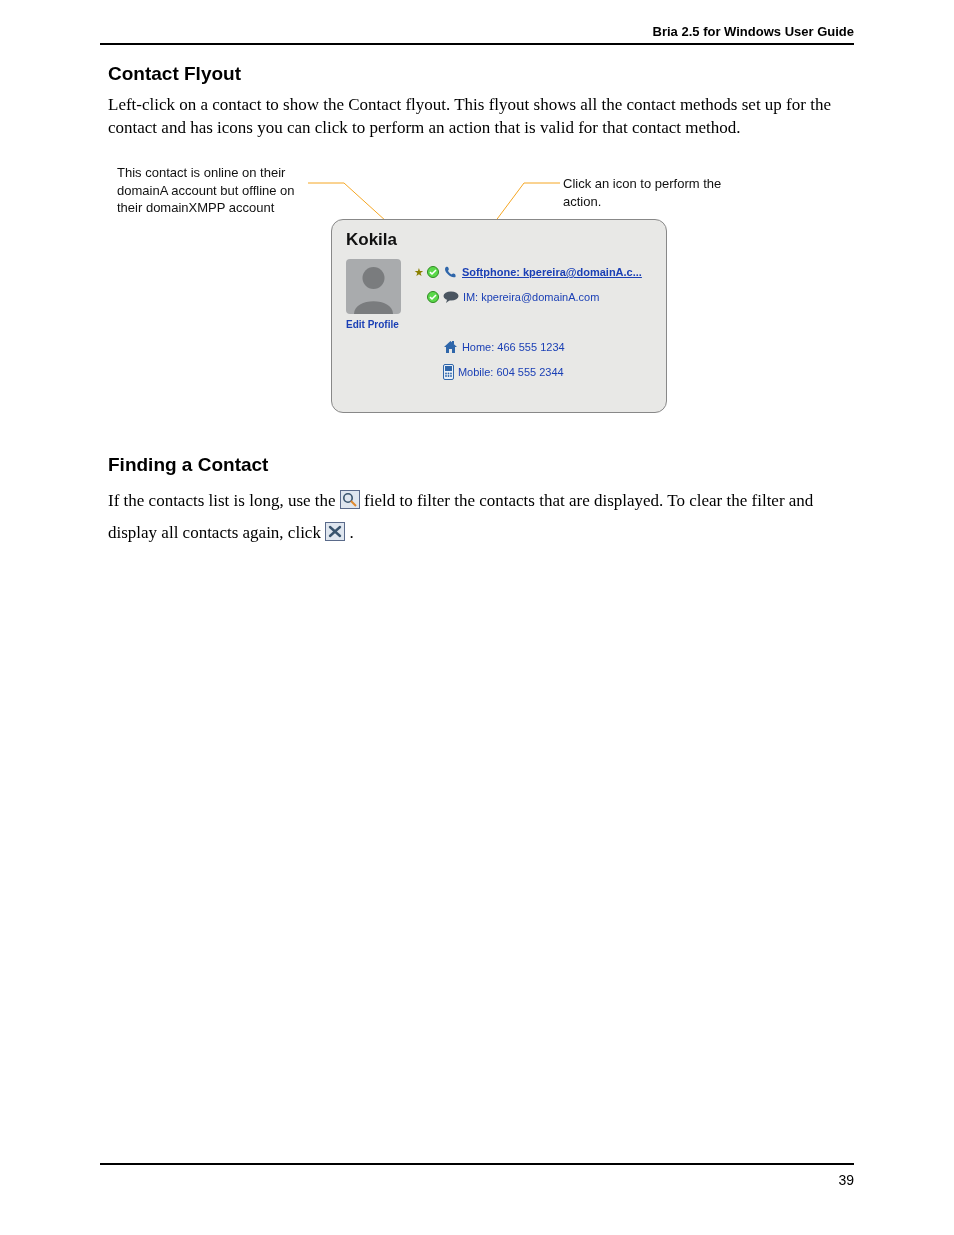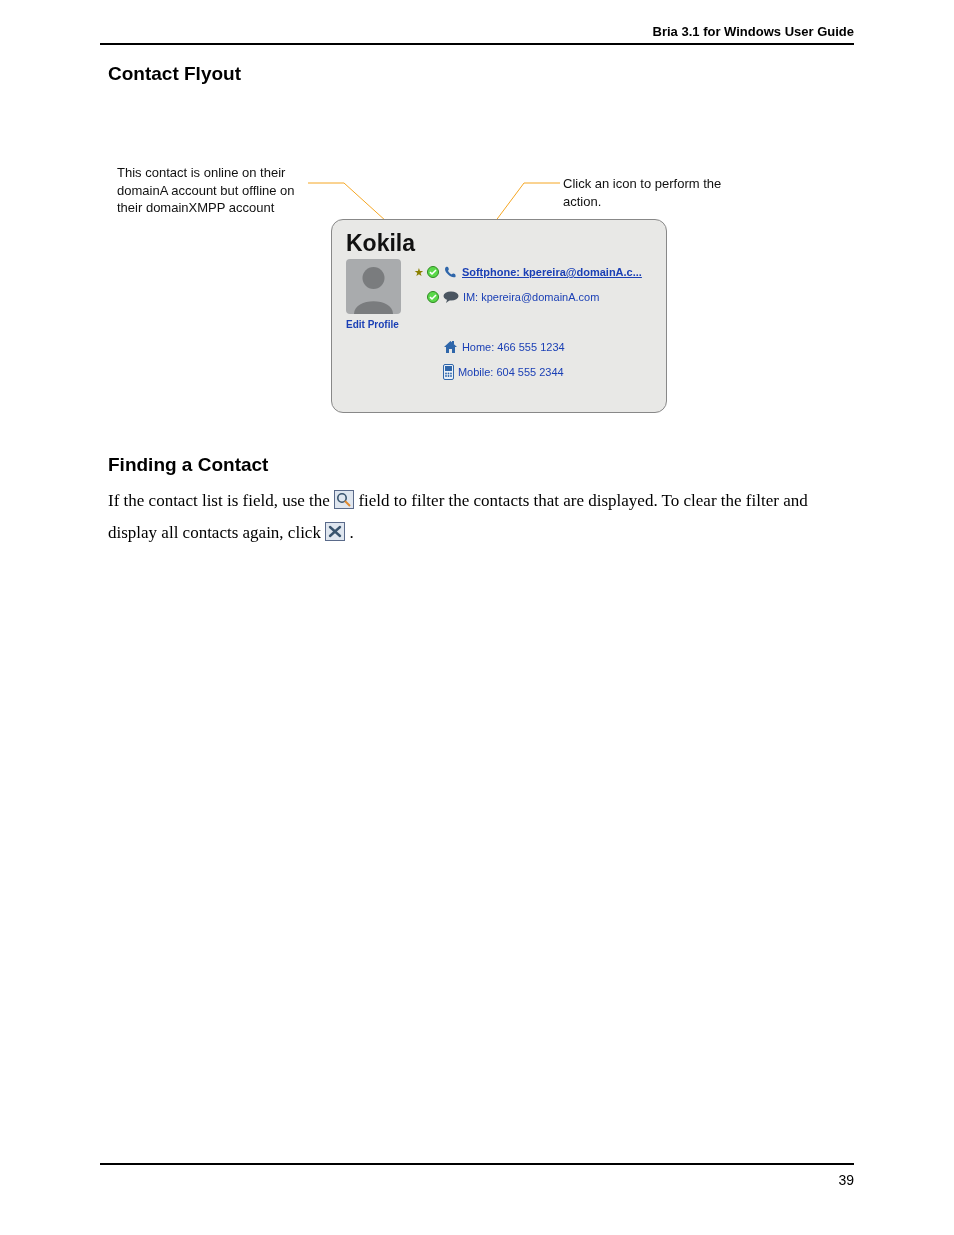--- a/index.html
+++ b/index.html
@@ -10,21 +10,21 @@
 
   .h2 { position:absolute; font-family:Arial, Helvetica, sans-serif; font-weight:bold; font-size:19px; }
   .body { position:absolute; font-size:17px; line-height:1.35; }
   .body2 { position:absolute; font-size:17px; line-height:1.9; }
 
   .callout-text { position:absolute; font-family:Arial, Helvetica, sans-serif; font-size:13px; line-height:1.35; color:#111; }
 
   
   .flyout { position:absolute; left:331px; top:219px; width:334px; height:192px;
             background:#e8e8e6; border:1px solid #888; border-radius:12px; }
-  .flyout-name { position:absolute; left:14px; top:10px; font-family:Arial, Helvetica, sans-serif; font-weight:bold; font-size:23px; color:#111; }
+  .flyout-name { position:absolute; left:14px; top:10px; font-family:Arial, Helvetica, sans-serif; font-weight:bold; font-size:17px; color:#111; }
   .avatar { position:absolute; left:14px; top:39px; width:55px; height:55px; background:#a9abad; border-radius:4px; }
   .avatar svg { display:block; }
   .edit-profile { position:absolute; left:14px; top:99px; width:70px; font-family:Arial, Helvetica, sans-serif; font-weight:bold; font-size:10px; color:#1a3fb5; cursor:pointer; }
   .row { position:absolute; left:82px; right:10px; height:20px; font-family:Arial, Helvetica, sans-serif; font-size:11px; color:#1a3fb5; display:flex; align-items:center; cursor:pointer; }
   .row .star { color:#8b8000; font-size:11px; margin-right:3px; }
   .row .txt { flex:1; white-space:nowrap; overflow:hidden; text-overflow:ellipsis; }
   .row .ic { display:inline-flex; align-items:center; justify-content:center; margin-right:4px; }
   .row .ic:last-of-type { margin-right:8px; }
   .txt-bold { font-weight:bold;text-decoration:underline; }
 
@@ -35,24 +35,25 @@
   .iconbox svg { position:absolute; top:0; left:0; }
 
   
   .callouts-svg { position:absolute; left:0; top:0; pointer-events:none; }
 </style>
 </head>
 <body>
 
 <div class="page">
 
-  <div class="header-title" style="right:100px; top:24px;">Bria 3.1 for Windows User Guide</div>
+  <div class="header-title" style="right:100px; top:24px;">Bria 2.5 for Windows User Guide</div>
   <div class="hr" style="left:100px; right:100px; top:43px;"></div>
 
   <div class="h2" style="left:108px; top:63px;">Contact Flyout</div>
+  <div class="body" style="left:108px; top:94px; width:740px;">Left-click on a contact to show the Contact flyout. This flyout shows all the contact methods set up for the contact and has icons you can click to perform an action that is valid for that contact method.</div>
 
   <div class="callout-text" style="left:563px; top:175px; width:200px;">Click an icon to perform the action.</div>
   <div class="callout-text" style="left:117px; top:164px; width:185px;">This contact is online on their domainA account but offline on their domainXMPP account</div>
 
   <svg class="callouts-svg" width="954" height="430">
     <line x1="308" y1="183" x2="344" y2="183" stroke="#f5a623" stroke-width="1"></line>
     <line x1="344" y1="183" x2="429" y2="260" stroke="#f5a623" stroke-width="1"></line>
     <line x1="560" y1="183" x2="524" y2="183" stroke="#f5a623" stroke-width="1"></line>
     <line x1="524" y1="183" x2="468" y2="258" stroke="#f5a623" stroke-width="1"></line>
   </svg>
@@ -128,21 +129,21 @@
             <circle cx="5.5" cy="12" r="0.9" fill="#2f66aa"></circle>
             <circle cx="8" cy="12" r="0.9" fill="#2f66aa"></circle>
           </svg>
       </span>
       <span class="txt">Mobile: 604 555 2344</span>
     </div>
   </div>
 
   <div class="h2" style="left:108px; top:454px;">Finding a Contact</div>
   <div class="body2" style="left:108px; top:485px; width:740px;">
-    <span>If the contact list is field, use the </span>
+    <span>If the contacts list is long, use the </span>
     <span class="iconbox">
       <svg width="18" height="17" viewBox="0 0 18 17">
           <circle cx="7" cy="7" r="4.2" fill="none" stroke="#39546e" stroke-width="1.6"></circle>
           <line x1="10" y1="10" x2="15" y2="15" stroke="#e08a2e" stroke-width="2"></line>
         </svg>
     </span>
     <span> field to filter the contacts that are displayed. To clear the filter and display all contacts again, click </span>
     <span class="iconbox">
       <svg width="18" height="17" viewBox="0 0 18 17">
           <line x1="4" y1="4" x2="14" y2="13" stroke="#39546e" stroke-width="2.4" stroke-linecap="round"></line>

